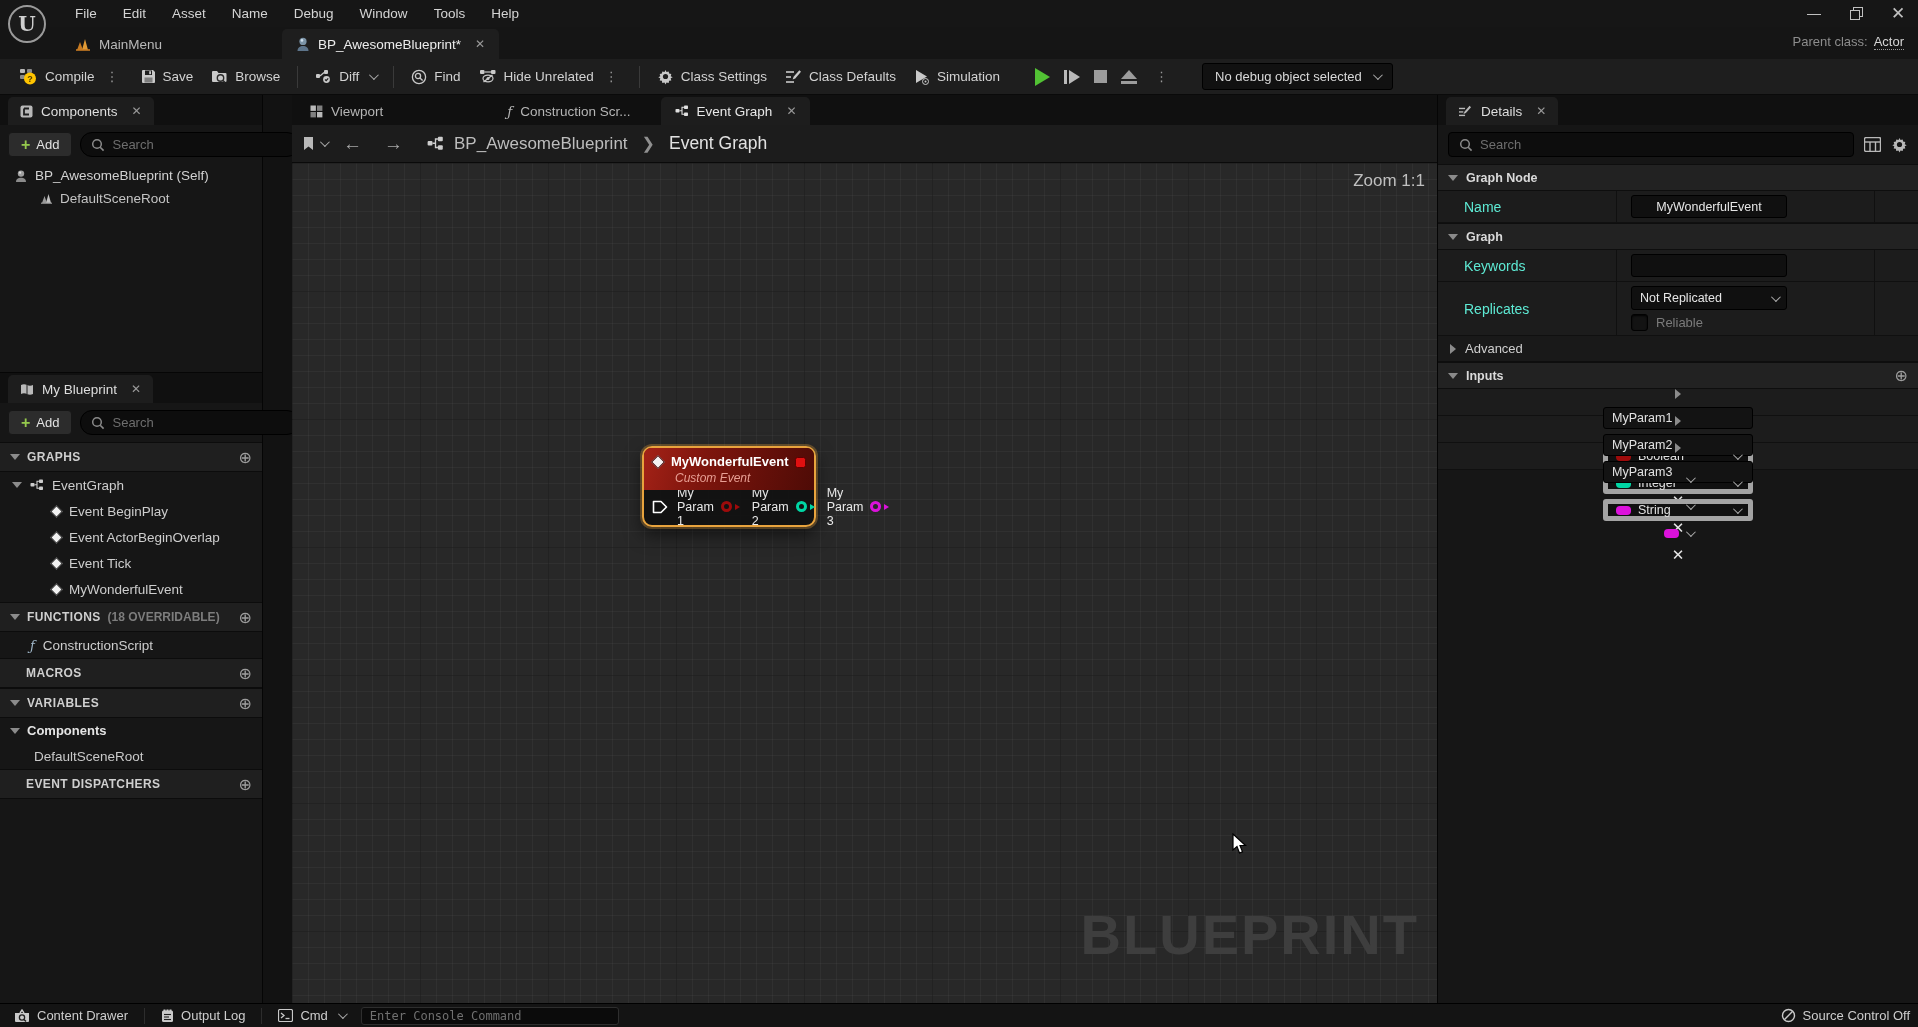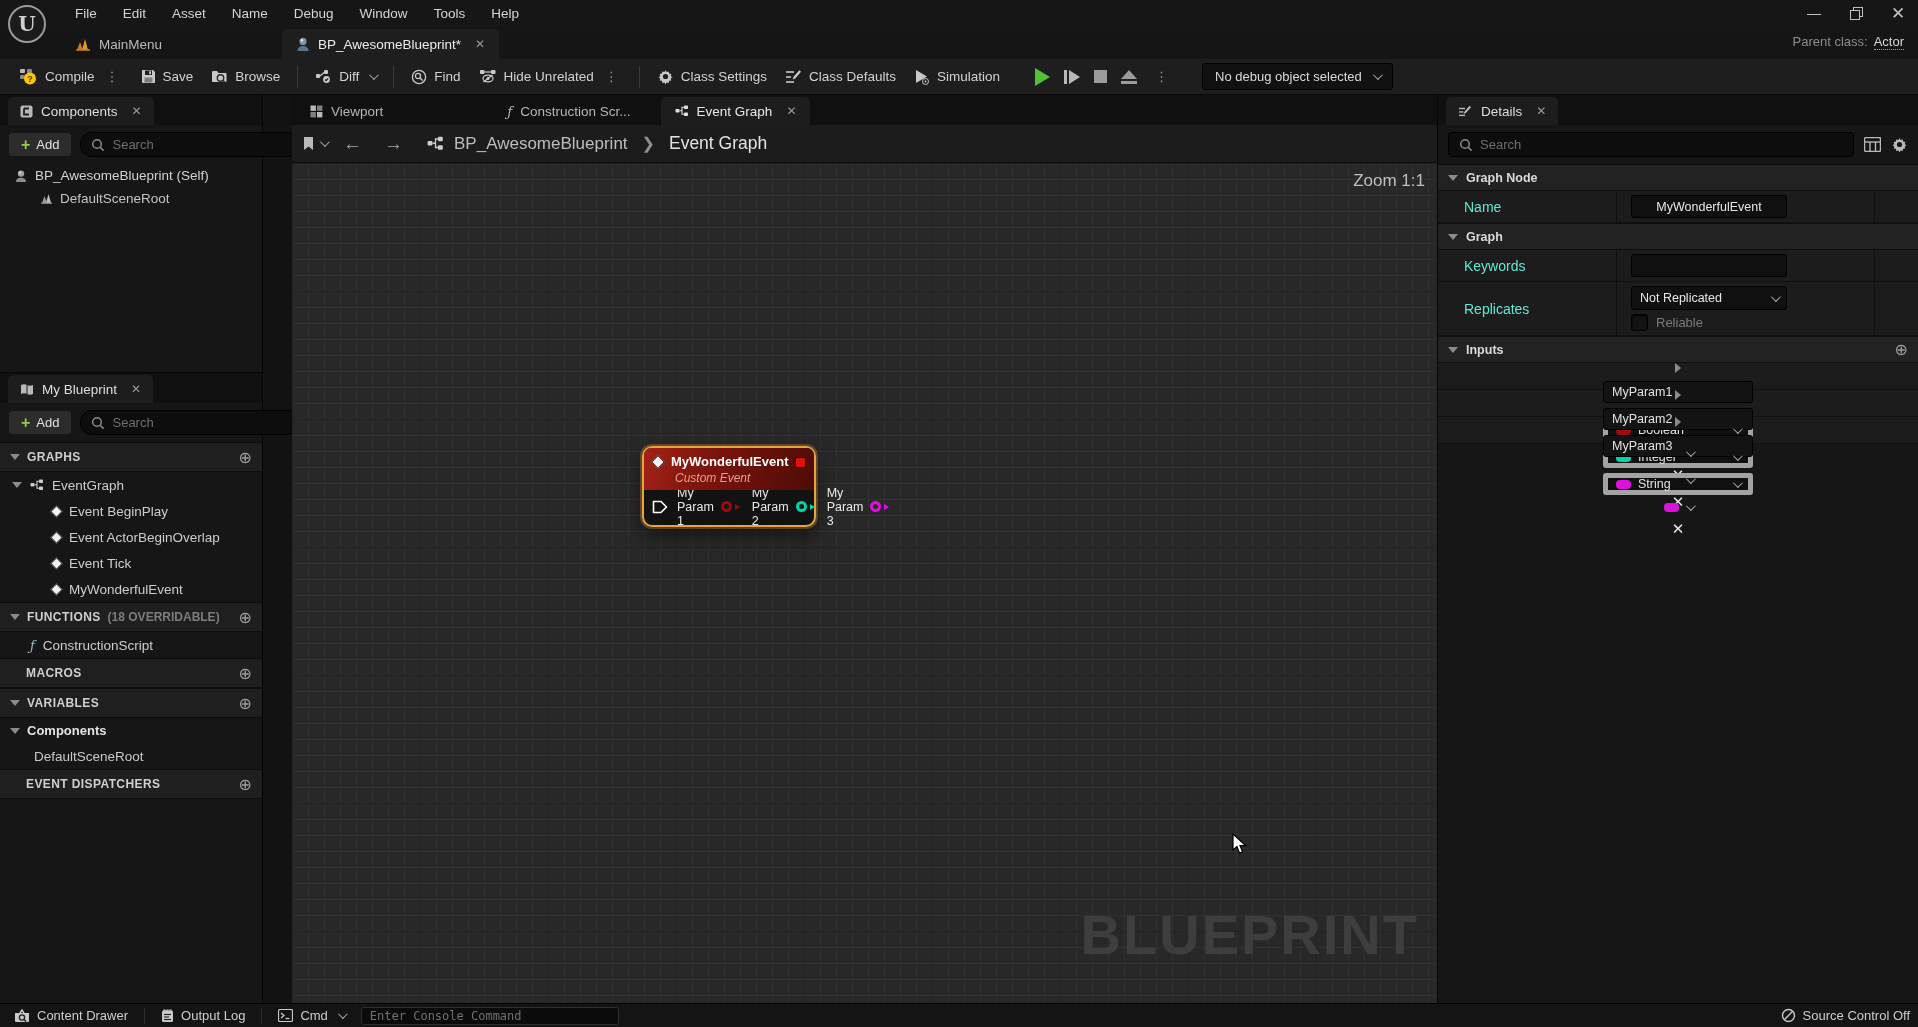--- a/index.html
+++ b/index.html
@@ -616,20 +616,24 @@
           <span class="grow">Not Replicated</span>
           <span class="chev"></span>
         </div>
         <div class="check-line">
           <span class="checkbox"></span>
           <span>Reliable</span>
         </div>
       </div>
       <div class="d-end"></div>
     </div>
+    <div class="adv-row">
+      <span class="tri-right"></span>
+      <span>Advanced</span>
+    </div>
 
     <div class="d-section">
       <span class="tri-down"></span>
       <span>Inputs</span>
       <span class="spacer"></span>
       <span class="cplus" style="font-weight:normal;">⊕</span>
     </div>
 
     <div class="input-row">
       <span class="tri-right"></span>

